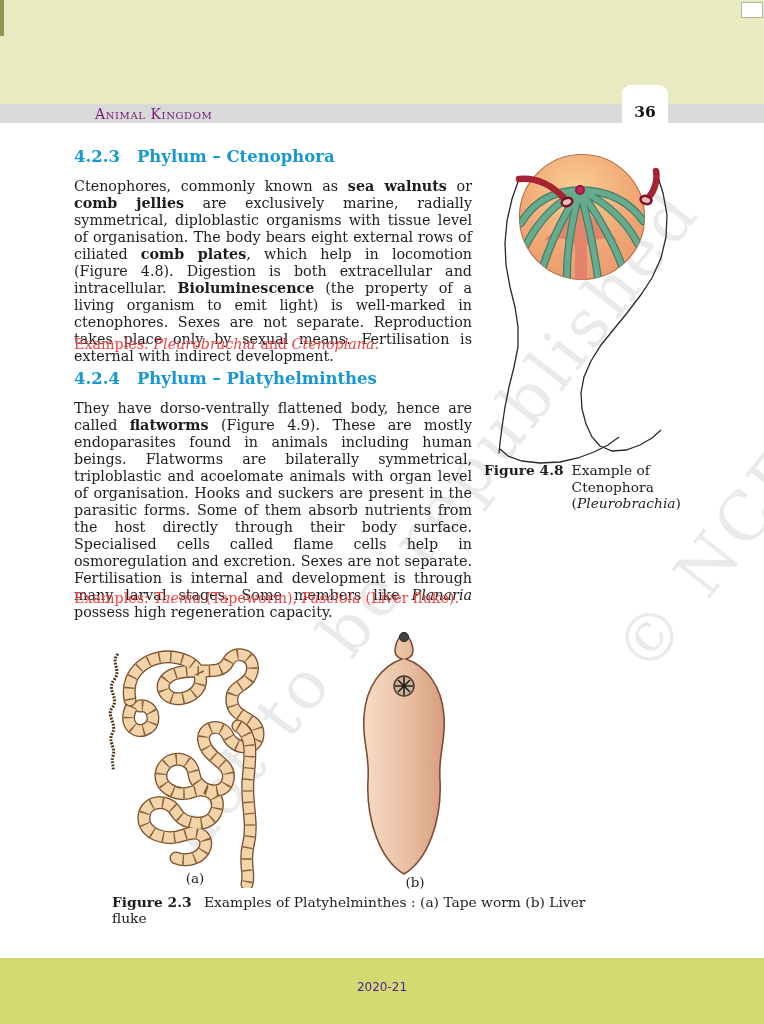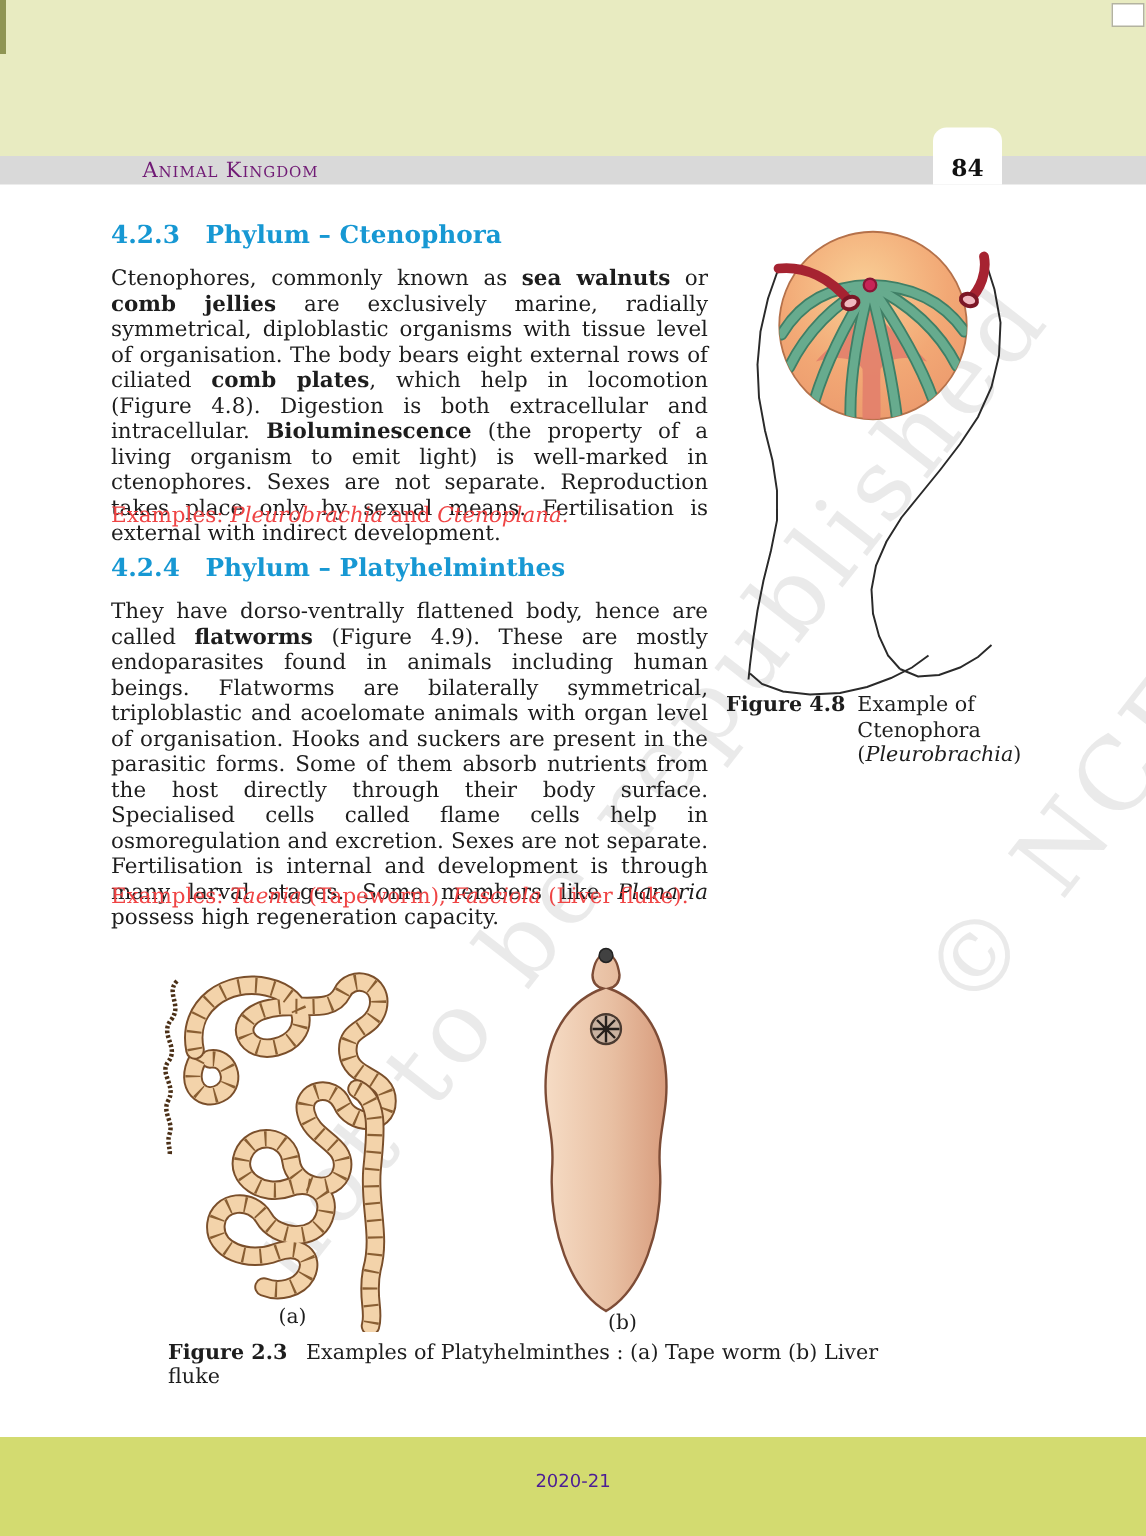--- a/index.html
+++ b/index.html
@@ -53,21 +53,21 @@
 <div class="page">
 
   <div class="band-top"></div>
   <div class="accent"></div>
   <div class="notch"></div>
 
   <div class="header-bar">
     <span class="header-title">Animal Kingdom</span>
   </div>
   <div class="pagenum">
-    <span>84</span>
+    <span>36</span>
   </div>
 
   <div class="wm wm1">© NCERT</div>
   <div class="wm wm2">not to be republished</div>
 
   <h2 class="sec" style="top:147px">
     <span class="sec-num">4.2.3</span><span class="sec-title">Phylum – Ctenophora</span>
   </h2>
   <p class="para" style="top:178px"><span>Ctenophores, commonly known as </span><span class="b">sea walnuts</span><span> or </span><span class="b">comb jellies</span><span> are exclusively marine, radially symmetrical, diploblastic organisms with tissue level of organisation. The body bears eight external rows of ciliated </span><span class="b">comb plates</span><span>, which help in locomotion (Figure 4.8). Digestion is both extracellular and intracellular. </span><span class="b">Bioluminescence</span><span> (the property of a living organism to emit light) is well-marked in ctenophores. Sexes are not separate. Reproduction takes place only by sexual means. Fertilisation is external with indirect development.</span></p>
   <p class="examples" style="top:336px"><span>Examples: </span><span class="i">Pleurobrachia</span><span> and </span><span class="i">Ctenoplana</span><span>.</span></p>

